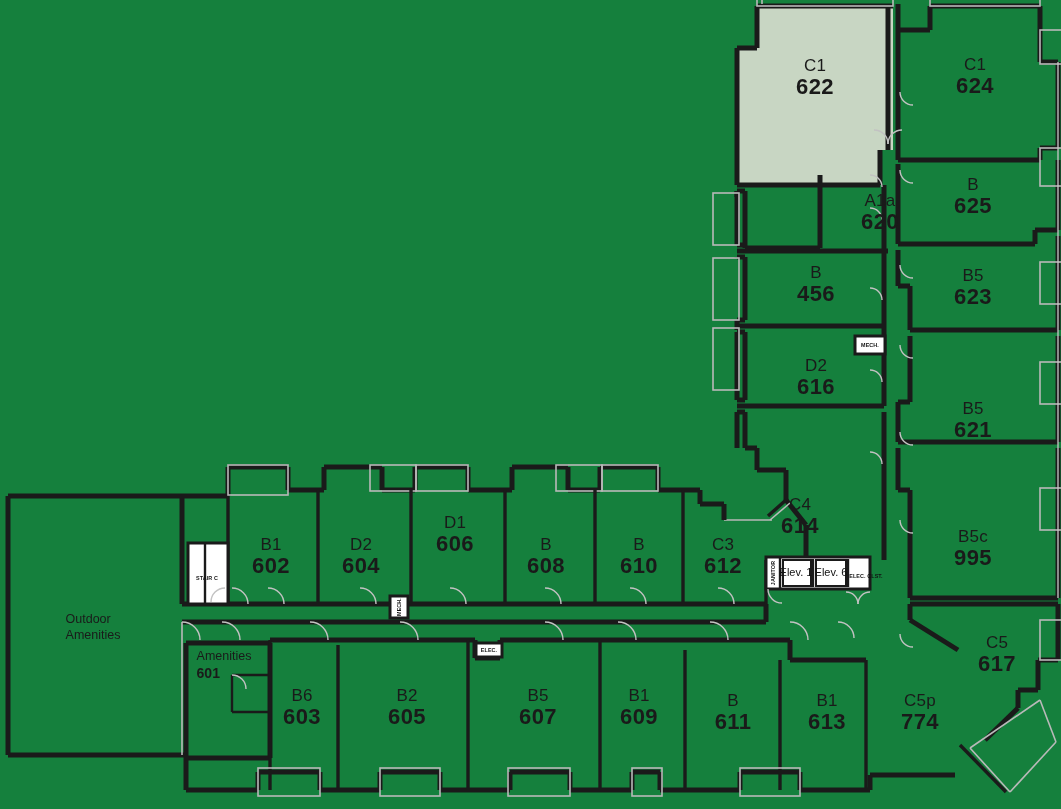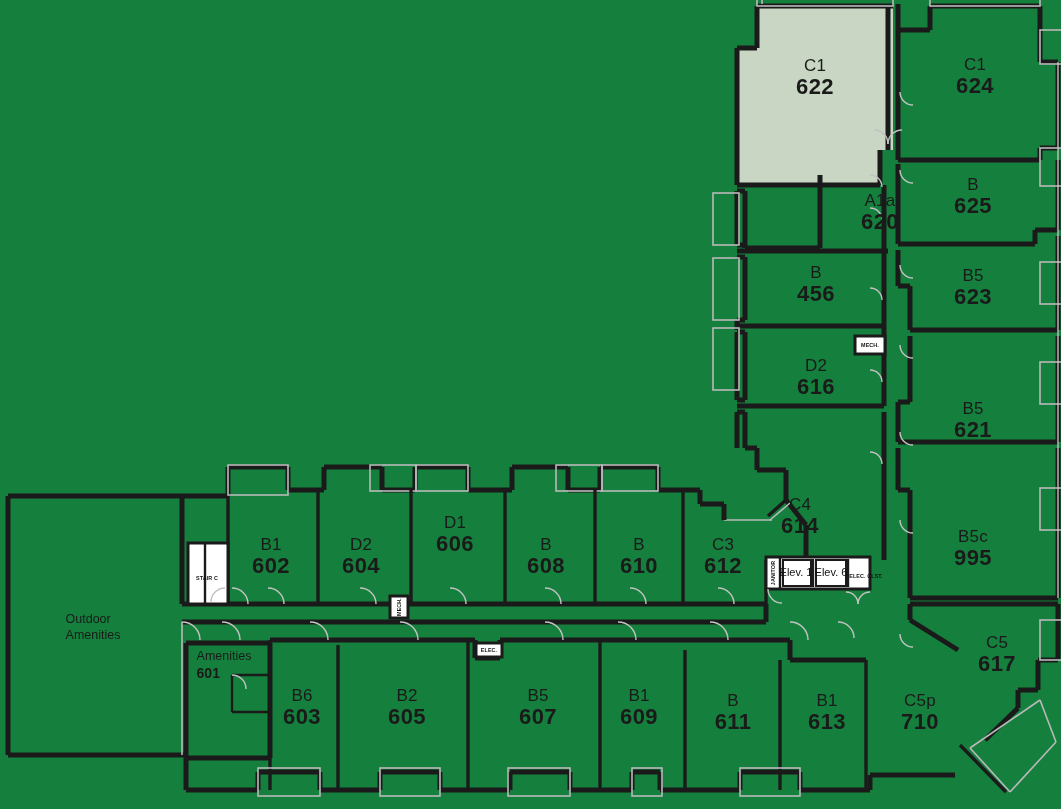--- a/index.html
+++ b/index.html
@@ -436,21 +436,21 @@
   <div class="unit-label" style="left:733px;top:713px;transform:translate(-50%,-50%);">
     <div class="unit-type">B</div>
     <div class="unit-num">611</div>
   </div>
   <div class="unit-label" style="left:827px;top:713px;transform:translate(-50%,-50%);">
     <div class="unit-type">B1</div>
     <div class="unit-num">613</div>
   </div>
   <div class="unit-label" style="left:920px;top:713px;transform:translate(-50%,-50%);">
     <div class="unit-type">C5p</div>
-    <div class="unit-num">710</div>
+    <div class="unit-num">774</div>
   </div>
 
   <div class="amen-label" style="left:93px;top:628px;transform:translate(-50%,-50%);">
     <div class="t1">Outdoor</div>
     <div class="t2">Amenities</div>
   </div>
   <div class="amen-label" style="left:224px;top:666px;transform:translate(-50%,-50%);">
     <div class="t1">Amenities</div>
     <div class="amen-num">601</div>
   </div>

